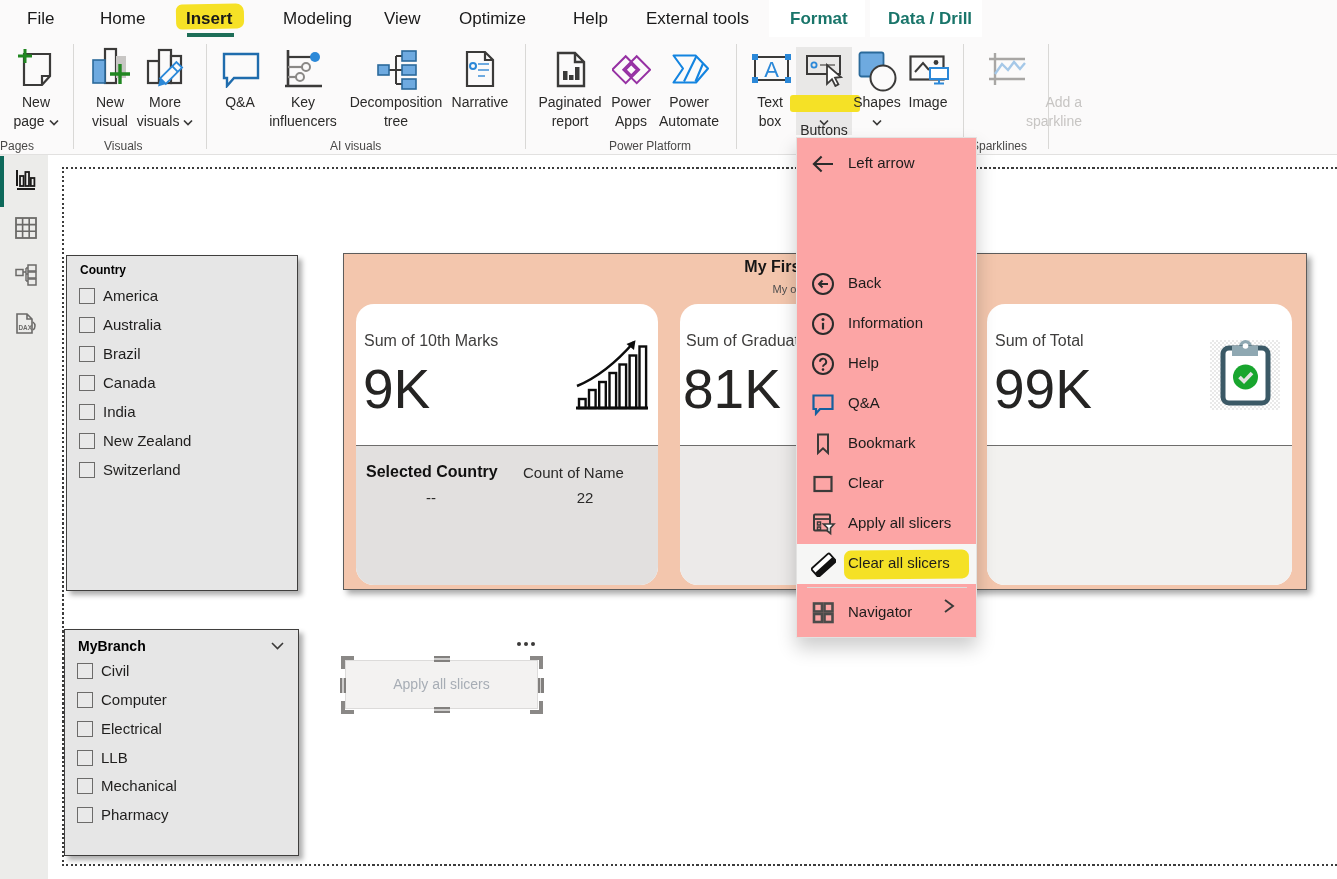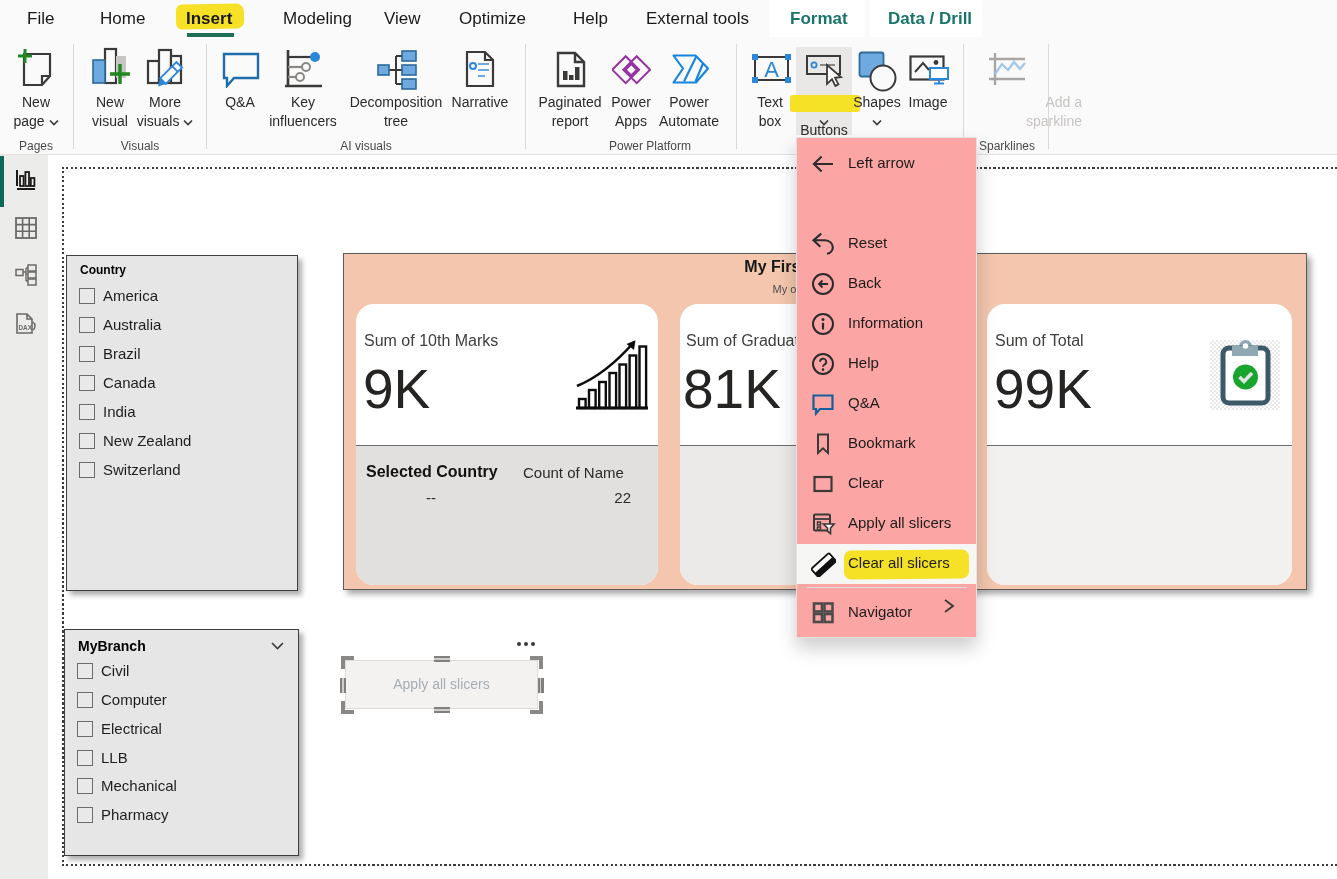--- a/index.html
+++ b/index.html
@@ -8,21 +8,21 @@
   .abs { position:absolute; }
   #stage { position:relative; width:1337px; height:879px; background:#fff; }
   
   #menubar { position:absolute; left:0; top:0; width:1337px; height:38px; background:#fbfafa; }
   .mtab { position:absolute; top:0; height:38px; line-height:38px; font-size:17px; color:#191919; white-space:nowrap; }
   .mteal { color:#19756a; font-weight:bold; }
   
   #ribbon { position:absolute; left:0; top:38px; width:1337px; height:117px; background:#fbfafa; border-bottom:1px solid #e2e1e0; }
   .rsep { position:absolute; top:6px; width:1px; height:105px; background:#d9d8d6; }
   .rlabel { position:absolute; font-size:14px; color:#2b2a29; line-height:19px; text-align:center; white-space:nowrap; }
-  .rgroup { position:absolute; top:101px; font-size:12px; color:#4a4948; text-align:center; white-space:nowrap; }
+  .rgroup { position:absolute; top:101px; font-size:12px; color:#4a4948; white-space:nowrap; }
   .gray { color:#c5c3c1; }
   
   #sidebar { position:absolute; left:0; top:155px; width:48px; height:724px; background:#ececea; }
   
   #page { position:absolute; left:62px; top:168px; width:1290px; height:698px; background:#fff; }
   .dotH { position:absolute; height:2px; background:repeating-linear-gradient(90deg,#3c3c3c 0 2px,transparent 2px 4.5px); }
   .dotV { position:absolute; width:2px; background:repeating-linear-gradient(180deg,#3c3c3c 0 2px,transparent 2px 4.5px); }
   .slicer { position:absolute; background:#e6e6e6; border:1px solid #3f3e3d; box-shadow:4px 4px 5px rgba(0,0,0,0.32); }
   .sl-head { position:absolute; left:13px; font-size:12px; font-weight:bold; color:#000000; }
   .sl-row { position:absolute; left:12px; height:16px; }
@@ -306,21 +306,21 @@
 
     <div id="dash">
       <div class="abs" style="left:0;right:12px;top:4px;text-align:center;font-size:16px;font-weight:bold;color:#161616;">My First Dashboard</div>
       <div class="abs" style="left:0;right:12px;top:29px;text-align:center;font-size:11px;color:#4e4e4e;">My own dashboard</div>
 
       <div class="card" style="left:12px;width:302px;">
         <div class="bottom" style="background:#e2e0df;">
           <div class="abs" style="left:10px;top:17px;font-size:16px;font-weight:bold;color:#111;">Selected Country</div>
           <div class="abs" style="left:167px;top:18px;font-size:15px;color:#2b2a29;">Count of Name</div>
           <div class="abs" style="left:20px;top:43px;width:110px;text-align:center;font-size:15px;color:#2b2a29;">--</div>
-          <div class="abs" style="left:167px;top:43px;width:108px;text-align:right;font-size:15px;color:#2b2a29;">22</div>
+          <div class="abs" style="left:175px;top:43px;width:108px;text-align:center;font-size:15px;color:#2b2a29;">22</div>
         </div>
         <div class="clabel">Sum of 10th Marks</div>
         <div class="cval">9K</div>
         <svg class="abs" style="left:218px;top:31px;" width="78" height="76" viewBox="0 0 78 76">
           <g stroke="#0d0d0d" fill="none">
             <path d="M2 73 H74" stroke-width="3"></path>
             <rect x="5" y="64" width="6.6" height="9" stroke-width="2.4"></rect>
             <rect x="15" y="55" width="6.6" height="18" stroke-width="2.4"></rect>
             <rect x="25.2" y="47" width="6.6" height="26" stroke-width="2.4"></rect>
             <rect x="35.5" y="38" width="6.6" height="35" stroke-width="2.4"></rect>
@@ -378,26 +378,20 @@
     <div class="hdl" style="left:340px;top:678px;width:6px;height:15px;background:repeating-linear-gradient(90deg,#82807e 0 2px,#cfcecd 2px 3.5px,#82807e 3.5px 6px);"></div>
     <div class="hdl" style="left:538px;top:678px;width:6px;height:15px;background:repeating-linear-gradient(90deg,#82807e 0 2px,#cfcecd 2px 3.5px,#82807e 3.5px 6px);"></div>
   </div>
   <div id="menu">
     <div class="mi" style="top:6px;">
       <svg width="24" height="24" viewBox="0 0 24 24">
           <path d="M22 12 H3 M10.6 4.4 L2.9 12 L10.6 19.6" fill="none" stroke="#2b2b2b" stroke-width="2.1"></path>
         </svg>
       <span class="txt">Left arrow</span>
     </div>
-    <div class="mi" style="top:86px;">
-      <svg width="24" height="24" viewBox="0 0 24 24">
-          <path d="M2.5 8.3 H14 C18.6 8.6 21.6 11.6 21.8 15.2 C21.9 18.6 19.3 21.4 16 21.8 M10.2 1.6 L2.5 8.3 L9.3 14.8" fill="none" stroke="#2b2b2b" stroke-width="2.1"></path>
-        </svg>
-      <span class="txt">Reset</span>
-    </div>
     <div class="mi" style="top:126px;">
       <svg width="24" height="24" viewBox="0 0 24 24">
           <circle cx="12" cy="12" r="10" fill="none" stroke="#2b2b2b" stroke-width="2"></circle>
           <path d="M17 12 H8 M11.5 8.5 L8 12 L11.5 15.5" fill="none" stroke="#2b2b2b" stroke-width="1.9"></path>
         </svg>
       <span class="txt">Back</span>
     </div>
     <div class="mi" style="top:166px;">
       <svg width="24" height="24" viewBox="0 0 24 24">
           <circle cx="12" cy="12" r="10" fill="none" stroke="#2b2b2b" stroke-width="2"></circle>

